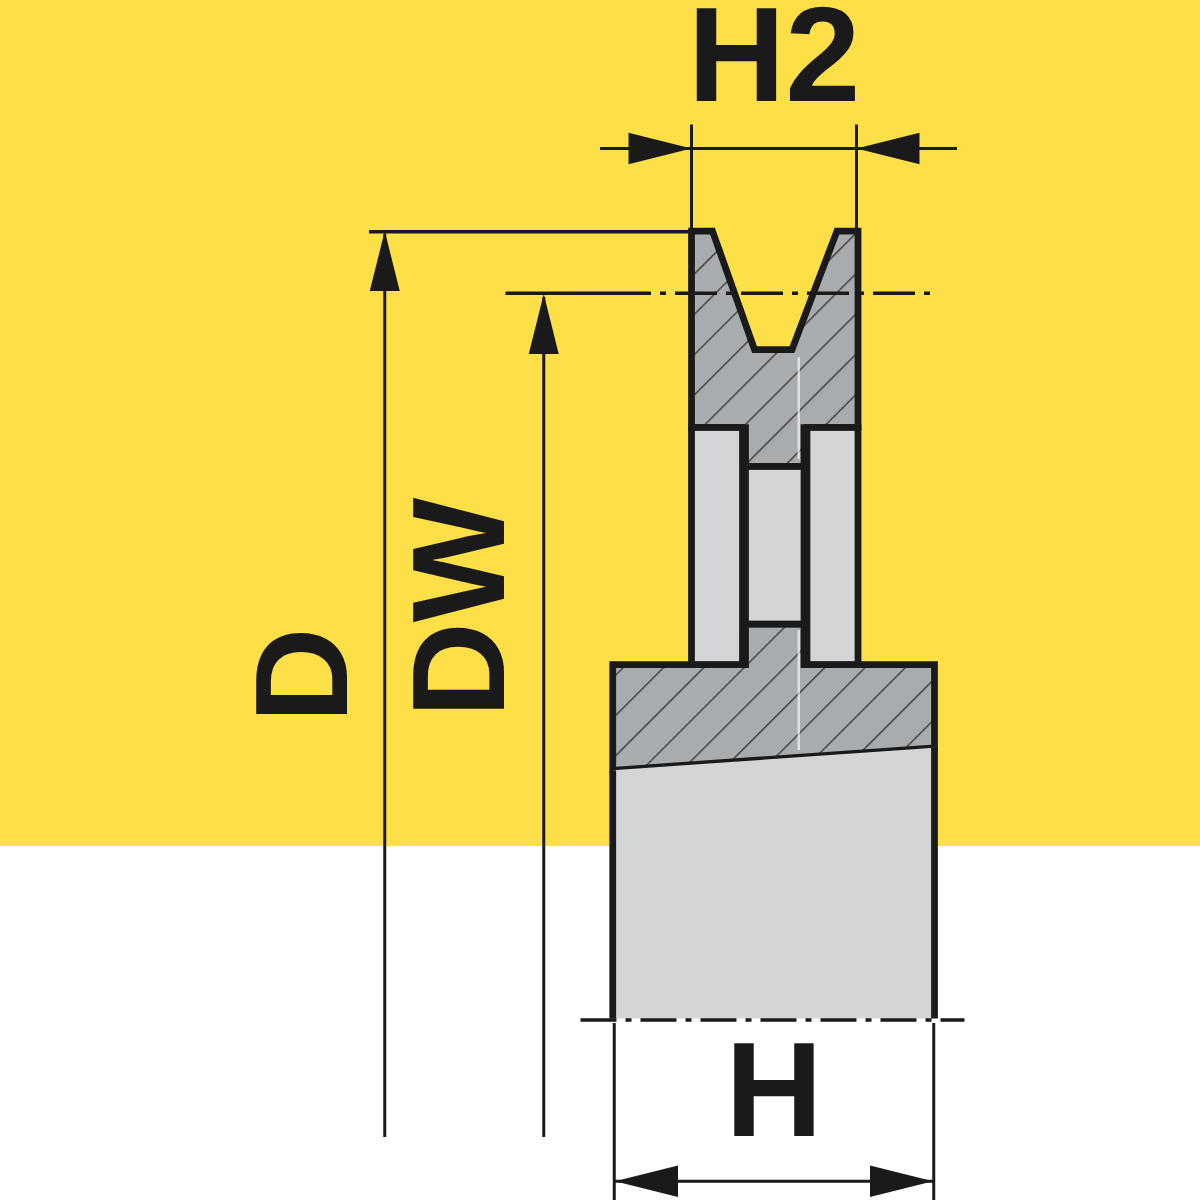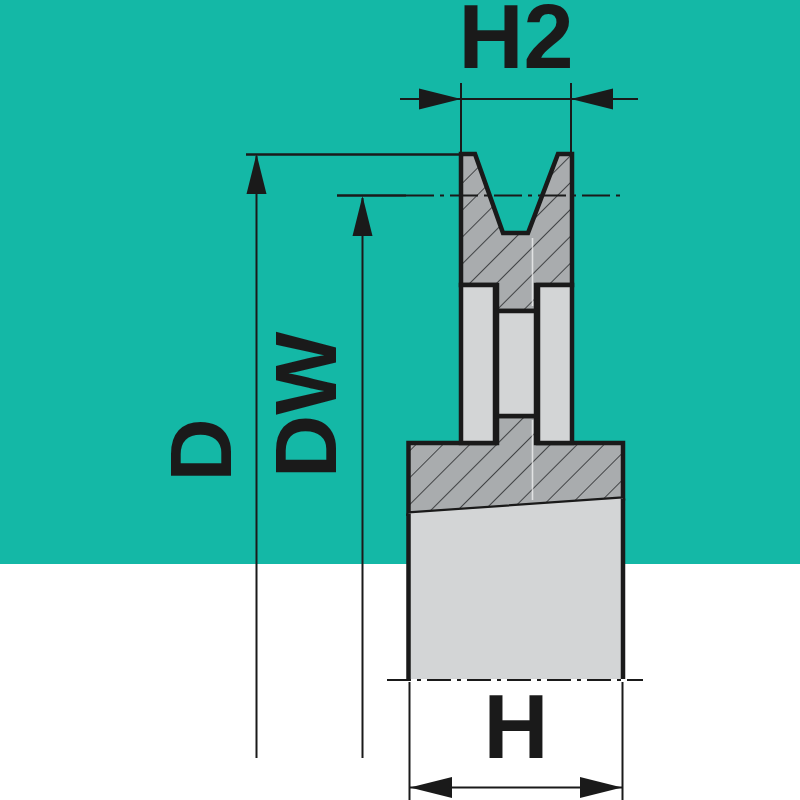--- a/index.html
+++ b/index.html
@@ -5,21 +5,21 @@
   html, body { margin: 0; padding: 0; }
   body {
     width: 800px; height: 800px;
     background: #ffffff;
     overflow: hidden;
     font-family: "Liberation Sans", "DejaVu Sans", sans-serif;
   }
   .stage {
     position: relative;
     width: 800px; height: 564px;
-    background: #14b8a6;
+    background: #fde047;
   }
   .stage svg { position: absolute; left: 0; top: 0; }
   .dim-label {
     position: absolute;
     font-weight: 700;
     font-size: 90px;
     line-height: 1;
     color: #1a1a1a;
     text-align: center;
     white-space: nowrap;

